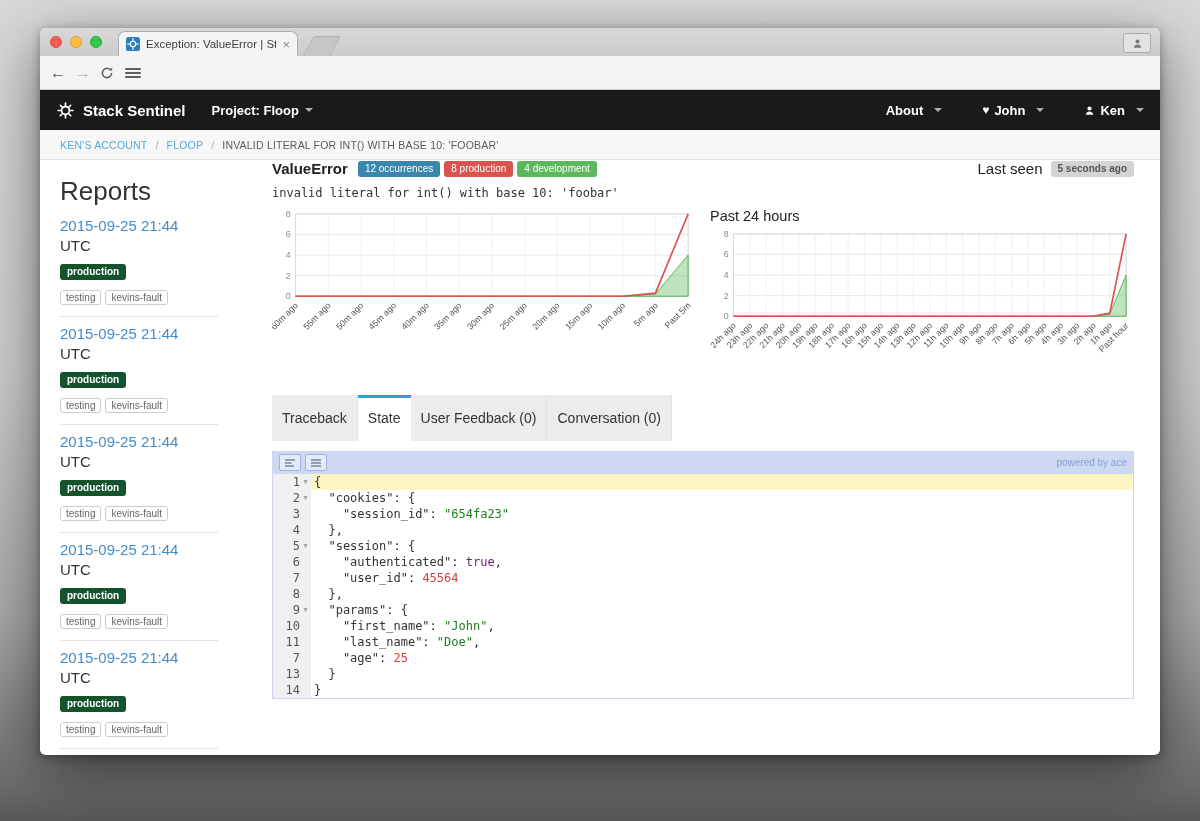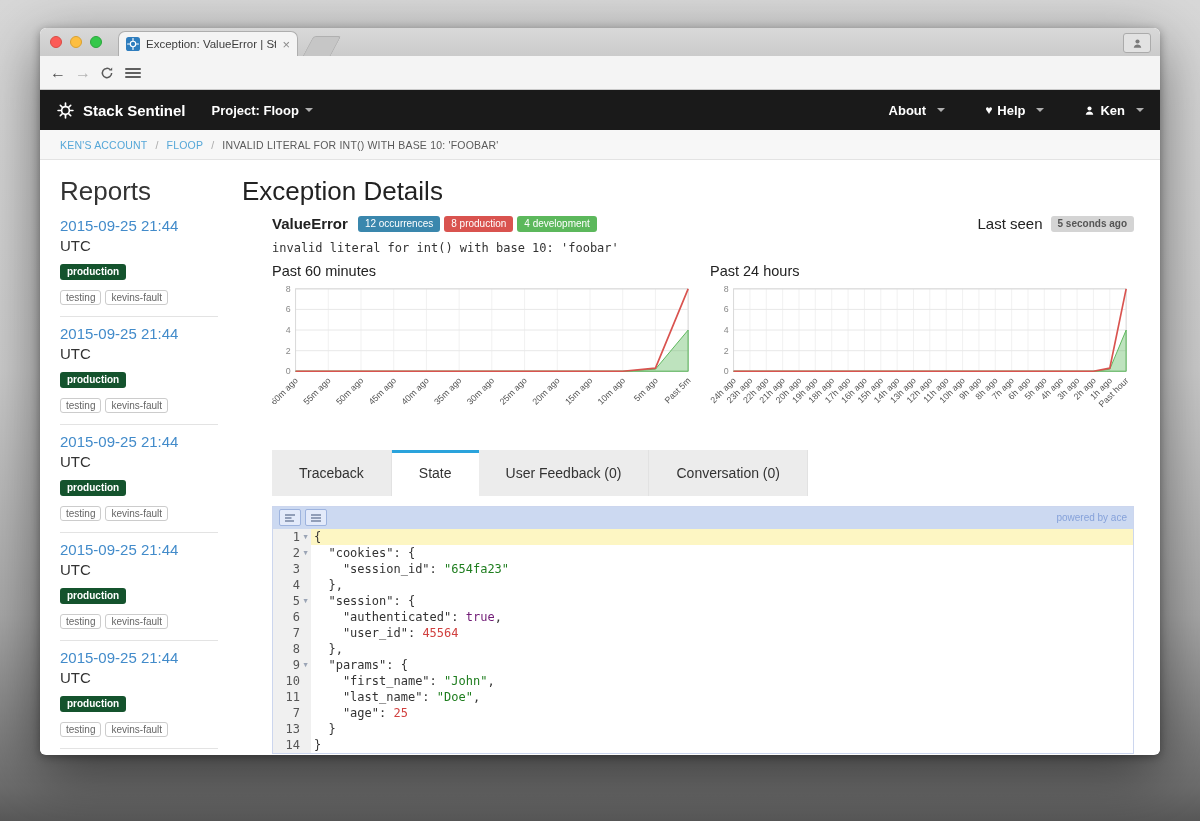--- a/index.html
+++ b/index.html
@@ -83,21 +83,21 @@
   .last-seen{margin-left:auto;display:flex;align-items:center;gap:8px;font-size:15px;color:#222;}
   .chip{background:#d4d4d4;color:#555;font-size:10px;font-weight:bold;padding:2px 7px 3px;border-radius:3px;}
   .exc-msg{font-family:"DejaVu Sans Mono",monospace;font-size:12px;color:#333;margin-top:9px;}
 
   .charts{display:flex;gap:14px;margin-top:4px;}
   .chart{flex:1;min-width:0;}
   .chart-title{font-size:14.5px;color:#222;margin:4px 0 0;}
   .chart-canvas svg{display:block;}
 
   .tabs{display:flex;margin-top:2px;}
-  .tab-item{padding:15px 27px;font-size:14px;color:#333;background:#ececec;cursor:pointer;border-right:1px solid #e2e2e2;}
+  .tab-item{padding:15px 10px;font-size:14px;color:#333;background:#ececec;cursor:pointer;border-right:1px solid #e2e2e2;}
   .tab-item.active{background:#fff;border-top:3px solid #2aa3dc;padding-top:12px;border-right:none;}
 
   .editor{margin-top:10px;border:1px solid #ccd6ee;}
   .ed-head{height:22px;background:#ccd9f1;display:flex;align-items:center;gap:4px;padding:0 6px;}
   .ed-btn{width:20px;height:15px;background:#e3eafa;border:1px solid #9db3de;border-radius:2px;
     display:flex;align-items:center;justify-content:center;cursor:pointer;}
   .powered{margin-left:auto;font-size:10px;color:#86a2da;}
   .ed-body{background:#fff;font-family:"DejaVu Sans Mono",monospace;font-size:12px;line-height:16px;}
   .code-row{display:flex;height:16px;}
   .gutter{width:38px;flex:none;background:#f0f0f0;color:#555;display:flex;justify-content:flex-end;align-items:center;}
@@ -184,21 +184,21 @@
         <span>Project: Floop</span>
         <span class="caret"></span>
       </div>
       <div class="nav-right">
         <div class="nav-item">
           <span>About</span>
           <span class="caret"></span>
         </div>
         <div class="nav-item">
           <span class="heart">♥</span>
-          <span>Help</span>
+          <span>John</span>
           <span class="caret"></span>
         </div>
         <div class="nav-item">
           <svg width="11" height="11" viewBox="0 0 16 16">
               <circle cx="8" cy="5" r="3" fill="#fff"></circle>
               <path d="M2.5 14.2c.6-3.4 3-4.7 5.5-4.7s4.9 1.3 5.5 4.7z" fill="#fff"></path>
             </svg>
           <span>Ken</span>
           <span class="caret"></span>
         </div>
@@ -220,41 +220,39 @@
             <div class="report"><a class="rep-date">2015-09-25 21:44</a><div class="rep-utc">UTC</div><div class="rep-badge-row"><span class="rep-badge">production</span></div><div class="rep-tags"><span class="tag">testing</span><span class="tag">kevins-fault</span></div><hr class="rep-hr"></div>
             <div class="report"><a class="rep-date">2015-09-25 21:44</a><div class="rep-utc">UTC</div><div class="rep-badge-row"><span class="rep-badge">production</span></div><div class="rep-tags"><span class="tag">testing</span><span class="tag">kevins-fault</span></div><hr class="rep-hr"></div>
             <div class="report"><a class="rep-date">2015-09-25 21:44</a><div class="rep-utc">UTC</div><div class="rep-badge-row"><span class="rep-badge">production</span></div><div class="rep-tags"><span class="tag">testing</span><span class="tag">kevins-fault</span></div><hr class="rep-hr"></div>
             <div class="report"><a class="rep-date">2015-09-25 21:44</a><div class="rep-utc">UTC</div><div class="rep-badge-row"><span class="rep-badge">production</span></div><div class="rep-tags"><span class="tag">testing</span><span class="tag">kevins-fault</span></div><hr class="rep-hr"></div>
             <div class="report"><a class="rep-date">2015-09-25 21:44</a><div class="rep-utc">UTC</div><div class="rep-badge-row"><span class="rep-badge">production</span></div><div class="rep-tags"><span class="tag">testing</span><span class="tag">kevins-fault</span></div><hr class="rep-hr"></div>
             <div class="report"></div>
           </div>
       </aside>
 
       <main class="main">
-        <h1>Exception Details</h1>
         <div class="detail">
 
           <div class="exc-row">
             <span class="exc-name">ValueError</span>
             <span class="badges" id="exc-badges">
                 <span class="badge" style="background: rgb(58, 135, 173);">12 occurrences</span>
                 <span class="badge" style="background: rgb(217, 83, 79);">8 production</span>
                 <span class="badge" style="background: rgb(92, 184, 92);">4 development</span>
               </span>
             <span class="last-seen">
               <span>Last seen</span>
               <span class="chip">5 seconds ago</span>
             </span>
           </div>
 
           <div class="exc-msg">invalid literal for int() with base 10: 'foobar'</div>
 
           <div class="charts">
             <div class="chart">
-              <div class="chart-title">Past 60 minutes</div>
               <div class="chart-canvas">
                   <svg viewBox="0 0 432 172" width="100%">
                     <line x1="24" y1="10" x2="24" y2="94" stroke="#f1f1f1"></line>
                     <line x1="57.333333333333336" y1="10" x2="57.333333333333336" y2="94" stroke="#f1f1f1"></line>
                     <line x1="90.66666666666667" y1="10" x2="90.66666666666667" y2="94" stroke="#f1f1f1"></line>
                     <line x1="124" y1="10" x2="124" y2="94" stroke="#f1f1f1"></line>
                     <line x1="157.33333333333334" y1="10" x2="157.33333333333334" y2="94" stroke="#f1f1f1"></line>
                     <line x1="190.66666666666666" y1="10" x2="190.66666666666666" y2="94" stroke="#f1f1f1"></line>
                     <line x1="224" y1="10" x2="224" y2="94" stroke="#f1f1f1"></line>
                     <line x1="257.33333333333337" y1="10" x2="257.33333333333337" y2="94" stroke="#f1f1f1"></line>

